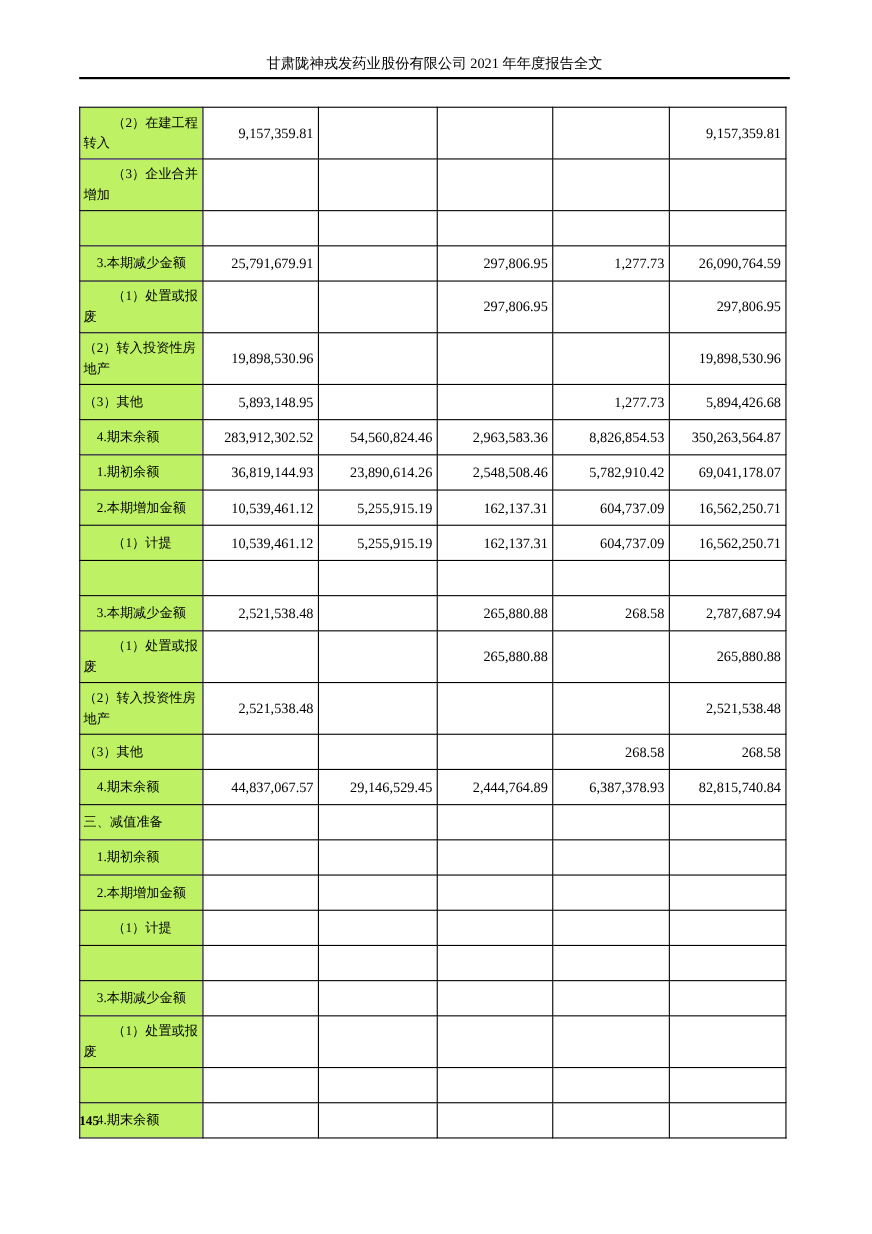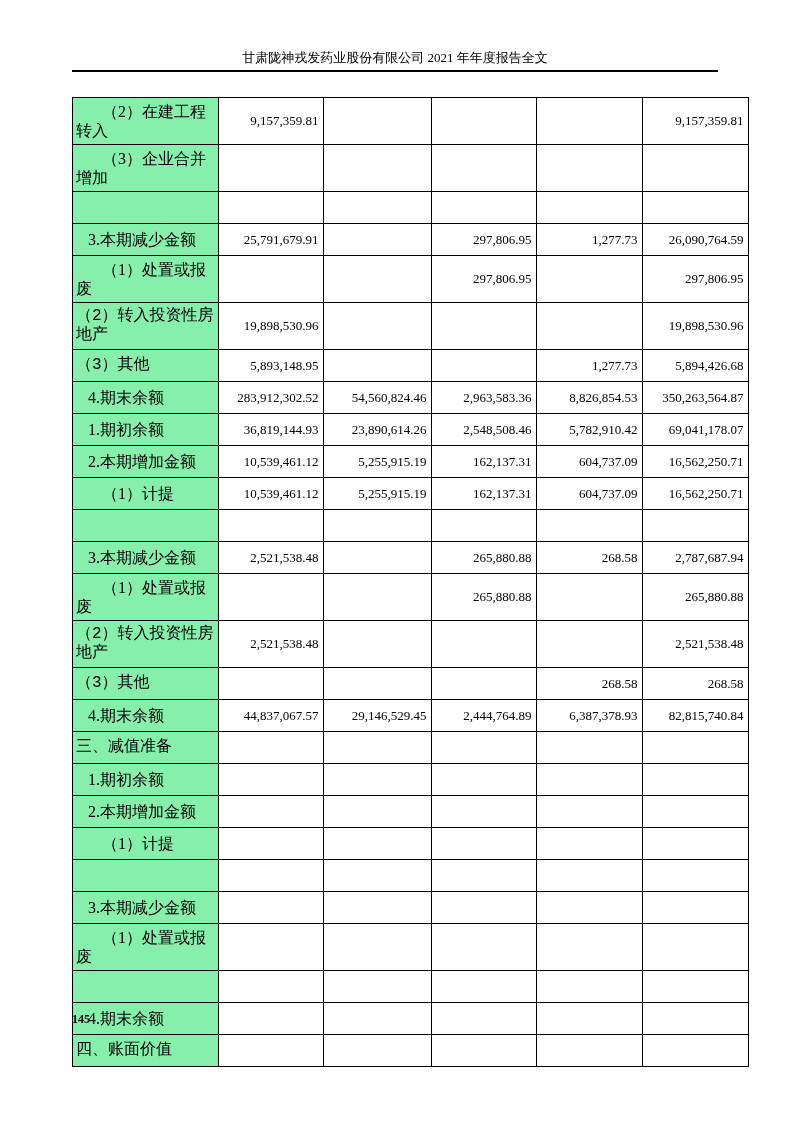--- a/index.html
+++ b/index.html
@@ -21,34 +21,34 @@
     font-size:13px;
   }
   table.report td{
     border:1px solid #000;
     vertical-align:middle;
     padding:2px 4px 2px 3px;
     box-sizing:border-box;
     overflow:hidden;
   }
   td.label{
-    background:#86efac;
+    background:#bef264;
     white-space:pre;
-    font-size:16px;
+    font-size:12px;
     line-height:19px;
     text-align:left;
   }
   td.num{
     background:#ffffff;
     text-align:right;
     white-space:nowrap;
   }
   tr.h1{height:32px;}
   tr.h2{height:47px;}
-  td.ind0{text-indent:0;font-family:Liberation Mono, monospace;}
+  td.ind0{text-indent:0;}
   td.ind1{text-indent:12px;}
   td.ind2{text-indent:26px;}
   .footer{
     position:absolute;top:1012px;left:72px;width:641px;
     text-align:left;font-size:12px;font-weight:bold;
   }
 </style>
 </head>
 <body>
 
@@ -276,28 +276,20 @@
           <td class="num"></td>
         </tr>
         <tr class="h1">
           <td class="label ind1">4.期末余额</td>
           <td class="num"></td>
           <td class="num"></td>
           <td class="num"></td>
           <td class="num"></td>
           <td class="num"></td>
         </tr>
-        <tr class="h1">
-          <td class="label ind0">四、账面价值</td>
-          <td class="num"></td>
-          <td class="num"></td>
-          <td class="num"></td>
-          <td class="num"></td>
-          <td class="num"></td>
-        </tr>
       </tbody>
   </table>
 
   <div class="footer">
     <span>145</span>
   </div>
 
 </div>
 
 </body></html>

